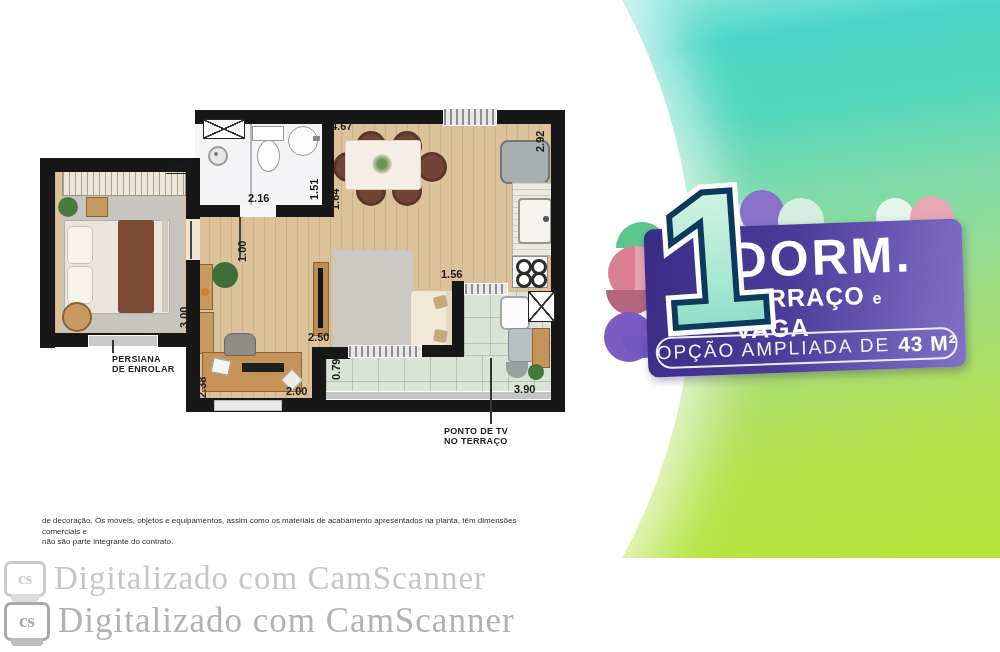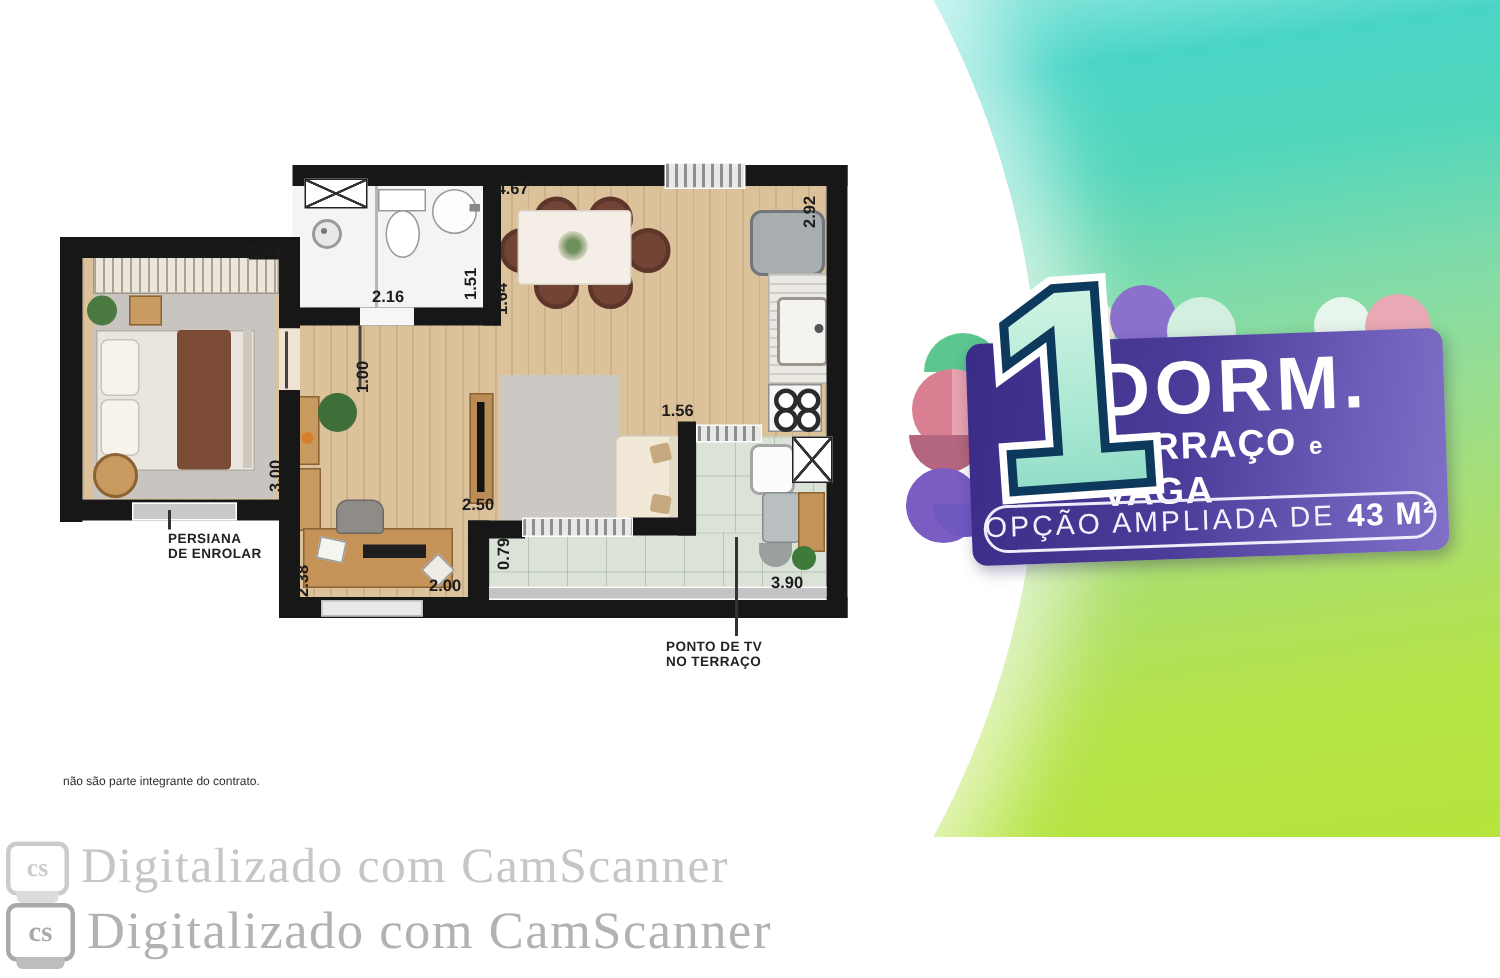--- a/index.html
+++ b/index.html
@@ -45,21 +45,21 @@
   .dim{position:absolute;font-size:11px;font-weight:bold;color:#1c1c1c;z-index:16;white-space:nowrap;}
   .dim.v{transform:rotate(-90deg);transform-origin:left top;}
   .callout{position:absolute;font-size:9px;font-weight:bold;color:#222;line-height:10px;
            letter-spacing:.3px;z-index:16;white-space:nowrap;}
   .leader{position:absolute;width:1.5px;background:#333;z-index:16;}
   .furn{position:absolute;z-index:12;}
 
   
   #disclaimer{position:absolute;left:42px;top:516px;width:480px;font-size:8px;line-height:10.5px;
               color:#2e2e2e;z-index:6;}
-  .wm{position:absolute;display:flex;align-items:flex-end;gap:8px;z-index:7;}
+  .wm{position:absolute;display:flex;align-items:center;gap:8px;z-index:7;}
   .wm .cs-badge{border-radius:7px;display:flex;align-items:center;justify-content:center;
                 font-family:"Liberation Serif",serif;font-weight:bold;background:#fff;position:relative;}
   .wm .cs-tab{position:absolute;left:4px;right:4px;bottom:-8px;height:8px;border-radius:0 0 4px 4px;}
   .wm .wm-text{font-family:"Liberation Serif",serif;letter-spacing:1px;white-space:nowrap;}
   #wm1 .cs-badge{width:36px;height:30px;border:3px solid #cbcbcb;color:#cbcbcb;font-size:17px;}
   #wm1 .cs-tab{background:#dcdcdc;}
   #wm1 .wm-text{font-size:33px;color:#c6c6c6;}
   #wm2 .cs-badge{width:40px;height:33px;border:3px solid #a9a9a9;color:#a9a9a9;font-size:19px;}
   #wm2 .cs-tab{background:#bdbdbd;}
   #wm2 .wm-text{font-size:35px;color:#b2b2b2;}
@@ -229,20 +229,21 @@
       <div>DE ENROLAR</div>
     </div>
     <div class="leader" style="left:490px;top:358px;height:66px;"></div>
     <div class="callout" style="left:444px;top:426px;">
       <div>PONTO DE TV</div>
       <div>NO TERRAÇO</div>
     </div>
   </div>
 
   <div id="disclaimer">
+    <div>de decoração.  Os móveis, objetos e equipamentos, assim como os materiais de acabamento apresentados na planta, têm dimensões comerciais e</div>
     <div>não são parte integrante do contrato.</div>
   </div>
 
   <div class="wm" id="wm1" style="left:4px;top:560px;">
     <div class="cs-badge">
       <span>cs</span>
       <div class="cs-tab"></div>
     </div>
     <div class="wm-text">Digitalizado com CamScanner</div>
   </div>

